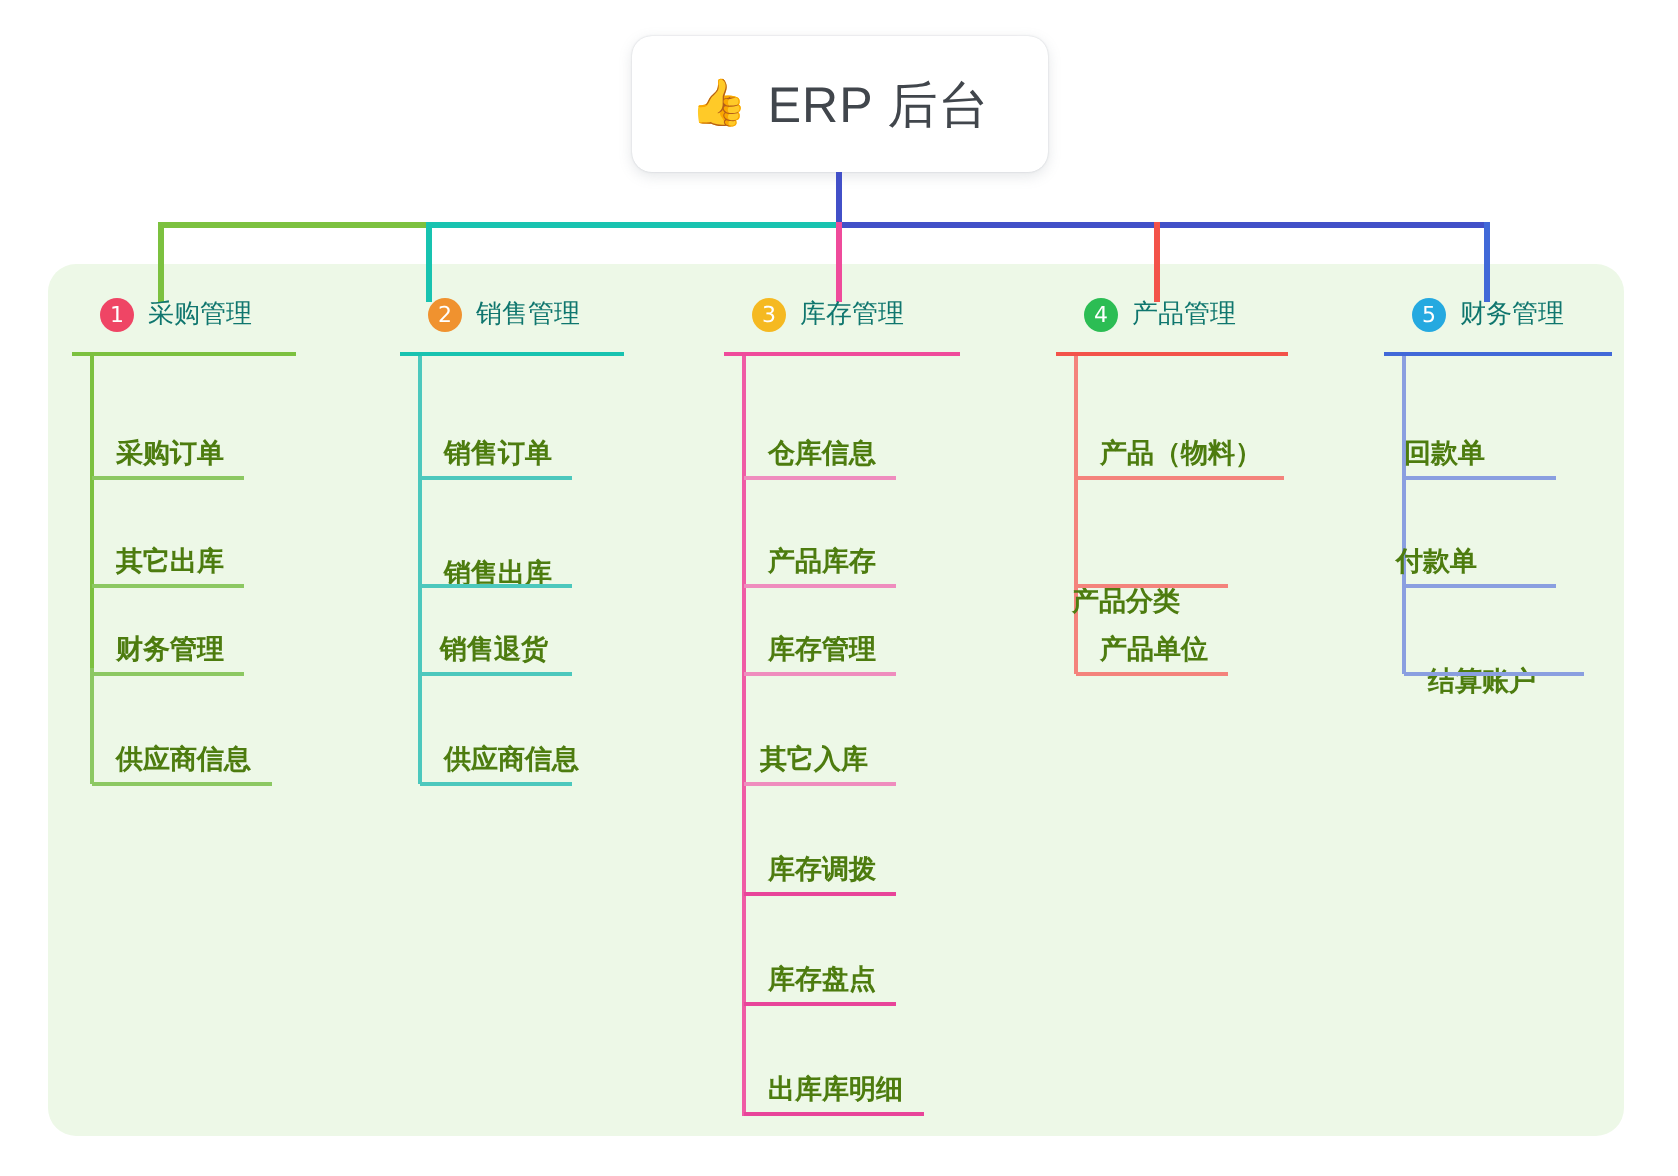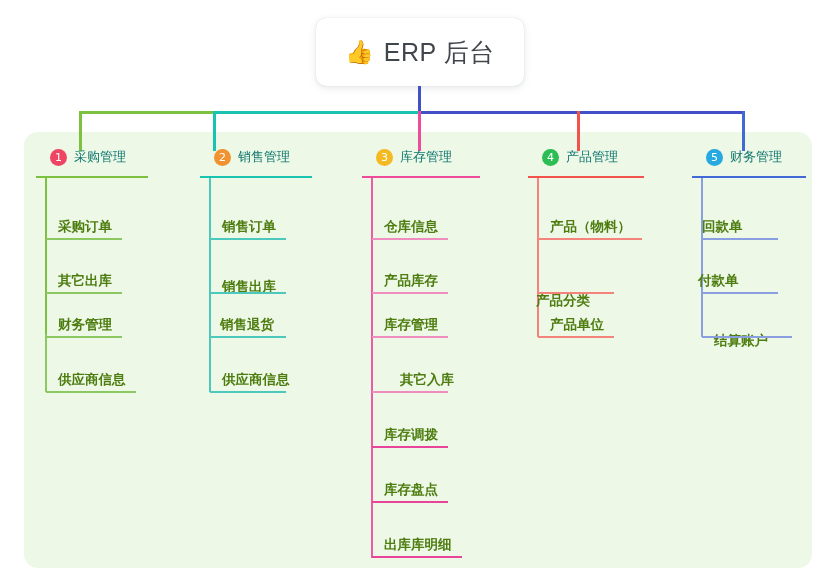--- a/index.html
+++ b/index.html
@@ -188,21 +188,21 @@
     </div>
     <div class="col-rule" style="width:118px; background:#ef4b9b;"></div>
     <div class="ln" style="left:9px; top:32px; width:2px; height:380px; background:#ef5ba4;"></div>
 
     <div class="leaf" style="left:22px; top:72px;">仓库信息</div>
     <div class="leaf-rule" style="left:10px; top:92px; width:76px; background:#ef8dbe;"></div>
     <div class="leaf" style="left:22px; top:126px;">产品库存</div>
     <div class="leaf-rule" style="left:10px; top:146px; width:76px; background:#ef8dbe;"></div>
     <div class="leaf" style="left:22px; top:170px;">库存管理</div>
     <div class="leaf-rule" style="left:10px; top:190px; width:76px; background:#ef8dbe;"></div>
-    <div class="leaf" style="left:38px; top:225px;">其它入库</div>
+    <div class="leaf" style="left:18px; top:225px;">其它入库</div>
     <div class="leaf-rule" style="left:10px; top:245px; width:76px; background:#ef8dbe;"></div>
     <div class="leaf" style="left:22px; top:280px;">库存调拨</div>
     <div class="leaf-rule" style="left:10px; top:300px; width:76px; background:#e8459a;"></div>
     <div class="leaf" style="left:22px; top:335px;">库存盘点</div>
     <div class="leaf-rule" style="left:10px; top:355px; width:76px; background:#e8459a;"></div>
     <div class="leaf" style="left:22px; top:390px;">出库库明细</div>
     <div class="leaf-rule" style="left:10px; top:410px; width:90px; background:#e8459a;"></div>
   </div>
 
   <div class="col" style="left:528px; width:160px;">

